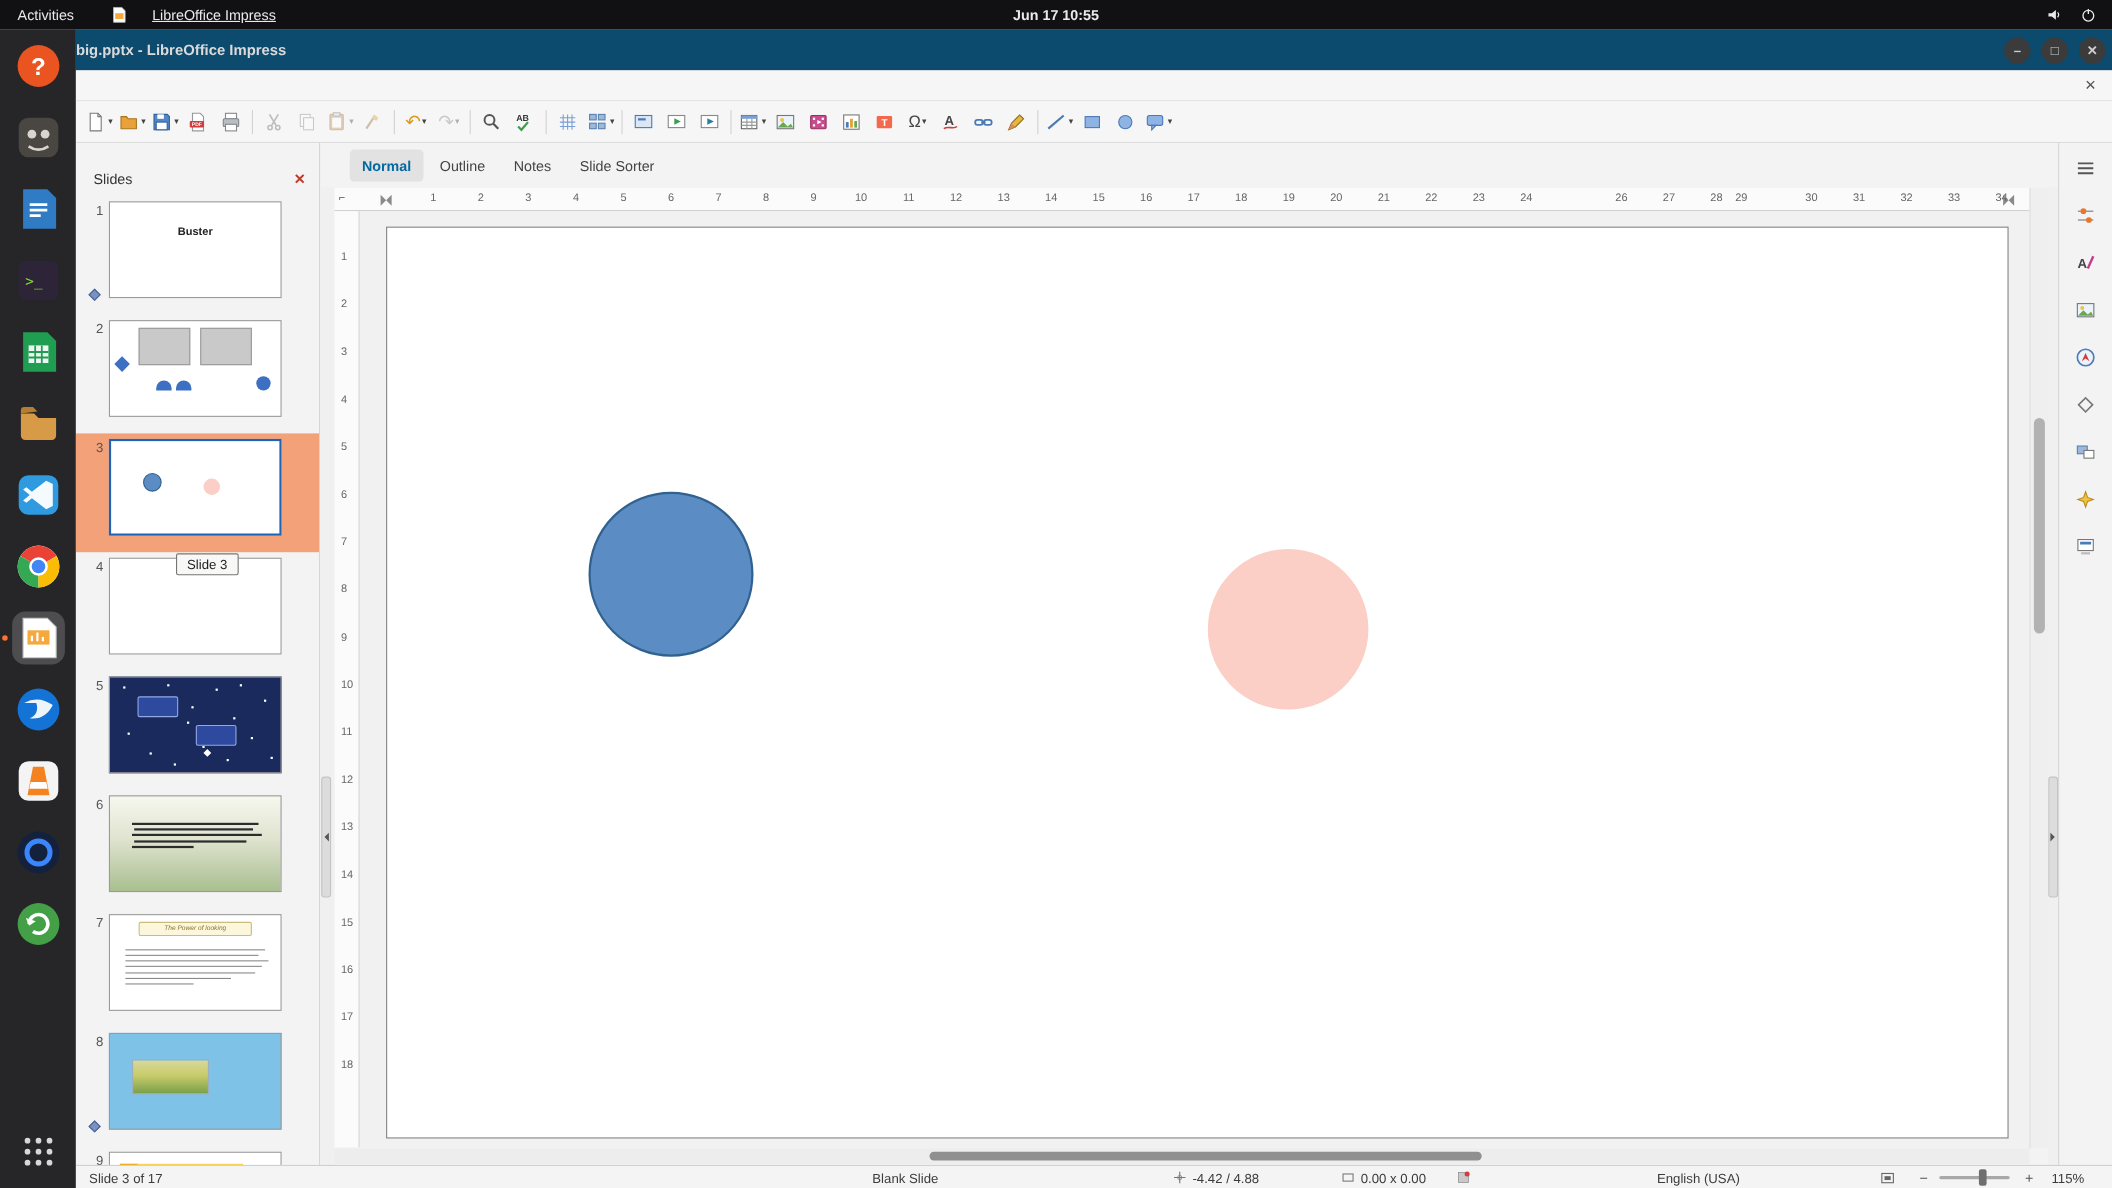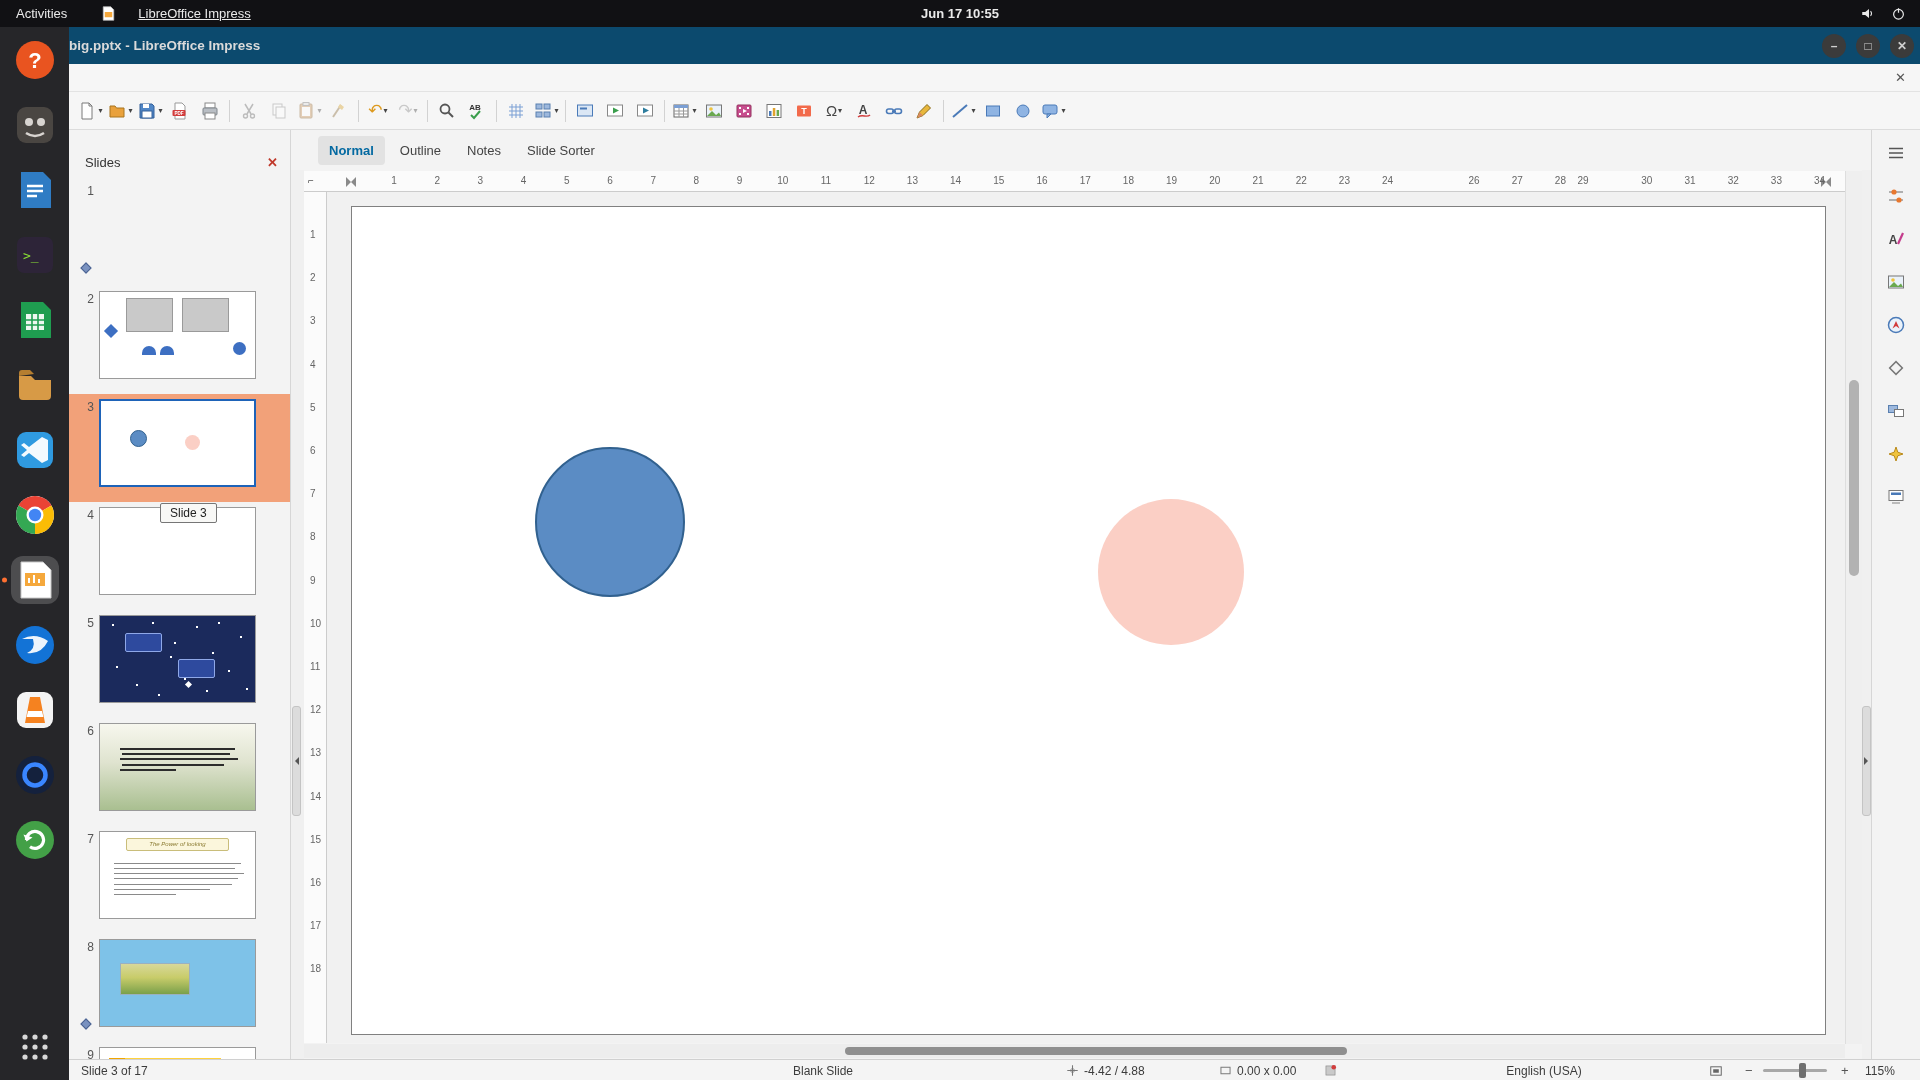--- a/index.html
+++ b/index.html
@@ -462,20 +462,23 @@
   </div>
 
 <div id="slides-panel">
   <div id="slides-header">
     <span>Slides</span>
     <span id="slides-close">✕</span>
   </div>
   <div id="slides-list">
       <div class="slide-row">
         <div class="slide-num">1</div>
+        <div class="thumb">
+          <div class="t-text bus">Buster</div>
+        </div>
         <span class="trans-badge"></span>
       </div>
       <div class="slide-row">
         <div class="slide-num">2</div>
         <div class="thumb">
           <div class="d-box" style="left:17%;top:7%;"></div>
             <div class="d-box" style="left:53%;top:7%;"></div>
             <div class="d-diamond"></div>
             <div class="d-half" style="left:27%;top:63%;"></div>
             <div class="d-half" style="left:39%;top:63%;"></div>

